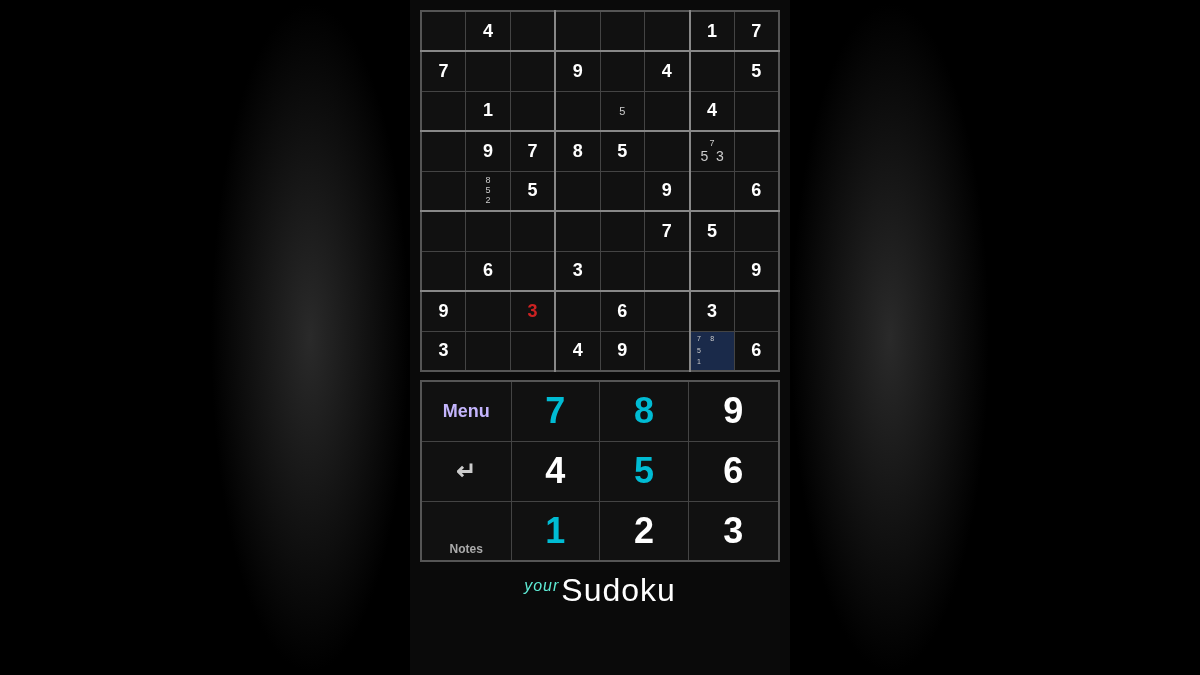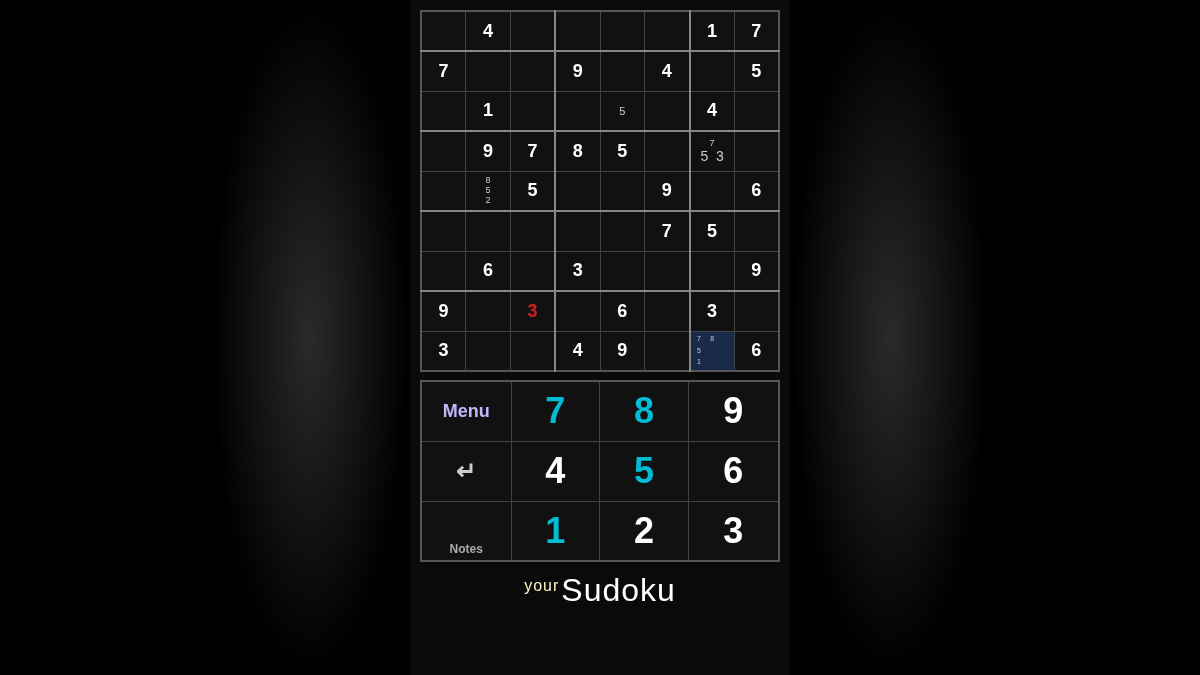--- a/index.html
+++ b/index.html
@@ -114,21 +114,22 @@
     .numpad td.white { color: #fff; }
     .numpad-row td { height: 60px; }
     .brand {
       margin-top: 10px;
       color: #fff;
       font-size: 28px;
       letter-spacing: 1px;
     }
     .brand .your {
       font-size: 16px;
-      color: #fef9c3;
+      font-style: italic;
+      color: #5eead4;
       vertical-align: super;
       margin-right: 2px;
     }
     .brand .sudoku {
       font-size: 32px;
       font-weight: normal;
     }
   </style>
 </head>
 <body>

